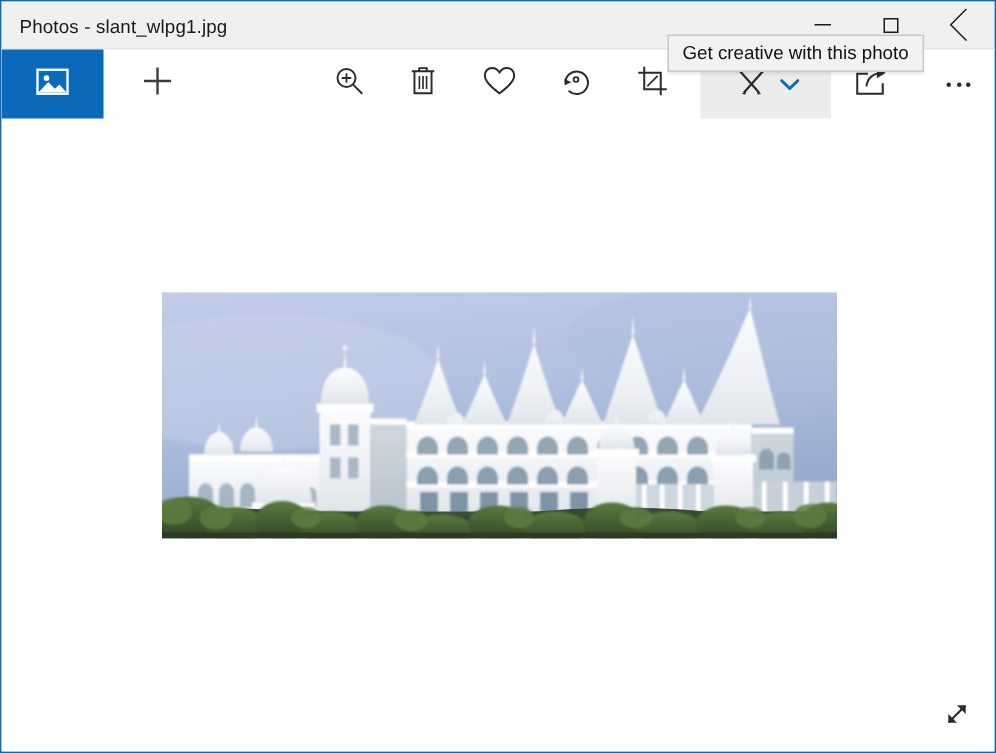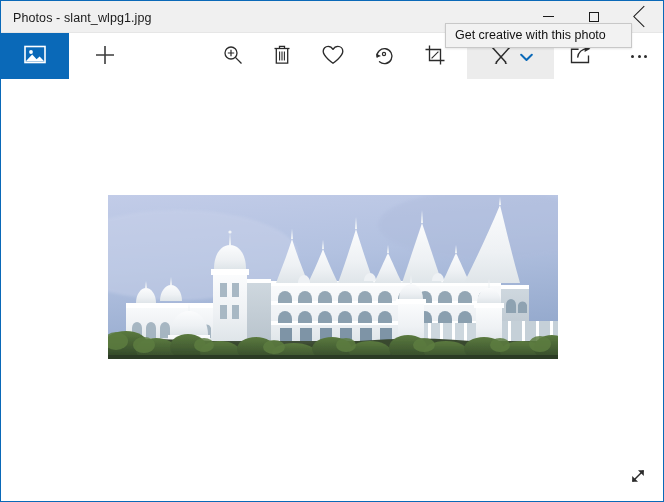--- a/index.html
+++ b/index.html
@@ -124,21 +124,21 @@
     display: block;
     width: 3px; height: 3px;
     border-radius: 50%;
     background: #2b2b2b;
   }
 
   
   #tooltip {
     position: absolute;
     left: 444px; top: 22px;
-    padding: 4px 25px 5px 9px;
+    padding: 4px 9px 5px 9px;
     background: #f2f2f2;
     border: 1px solid #c8c8c8;
     font-size: 12.5px;
     color: #111111;
     white-space: nowrap;
     z-index: 40;
     box-shadow: 0 1px 2px rgba(0,0,0,0.10);
   }
 
   

